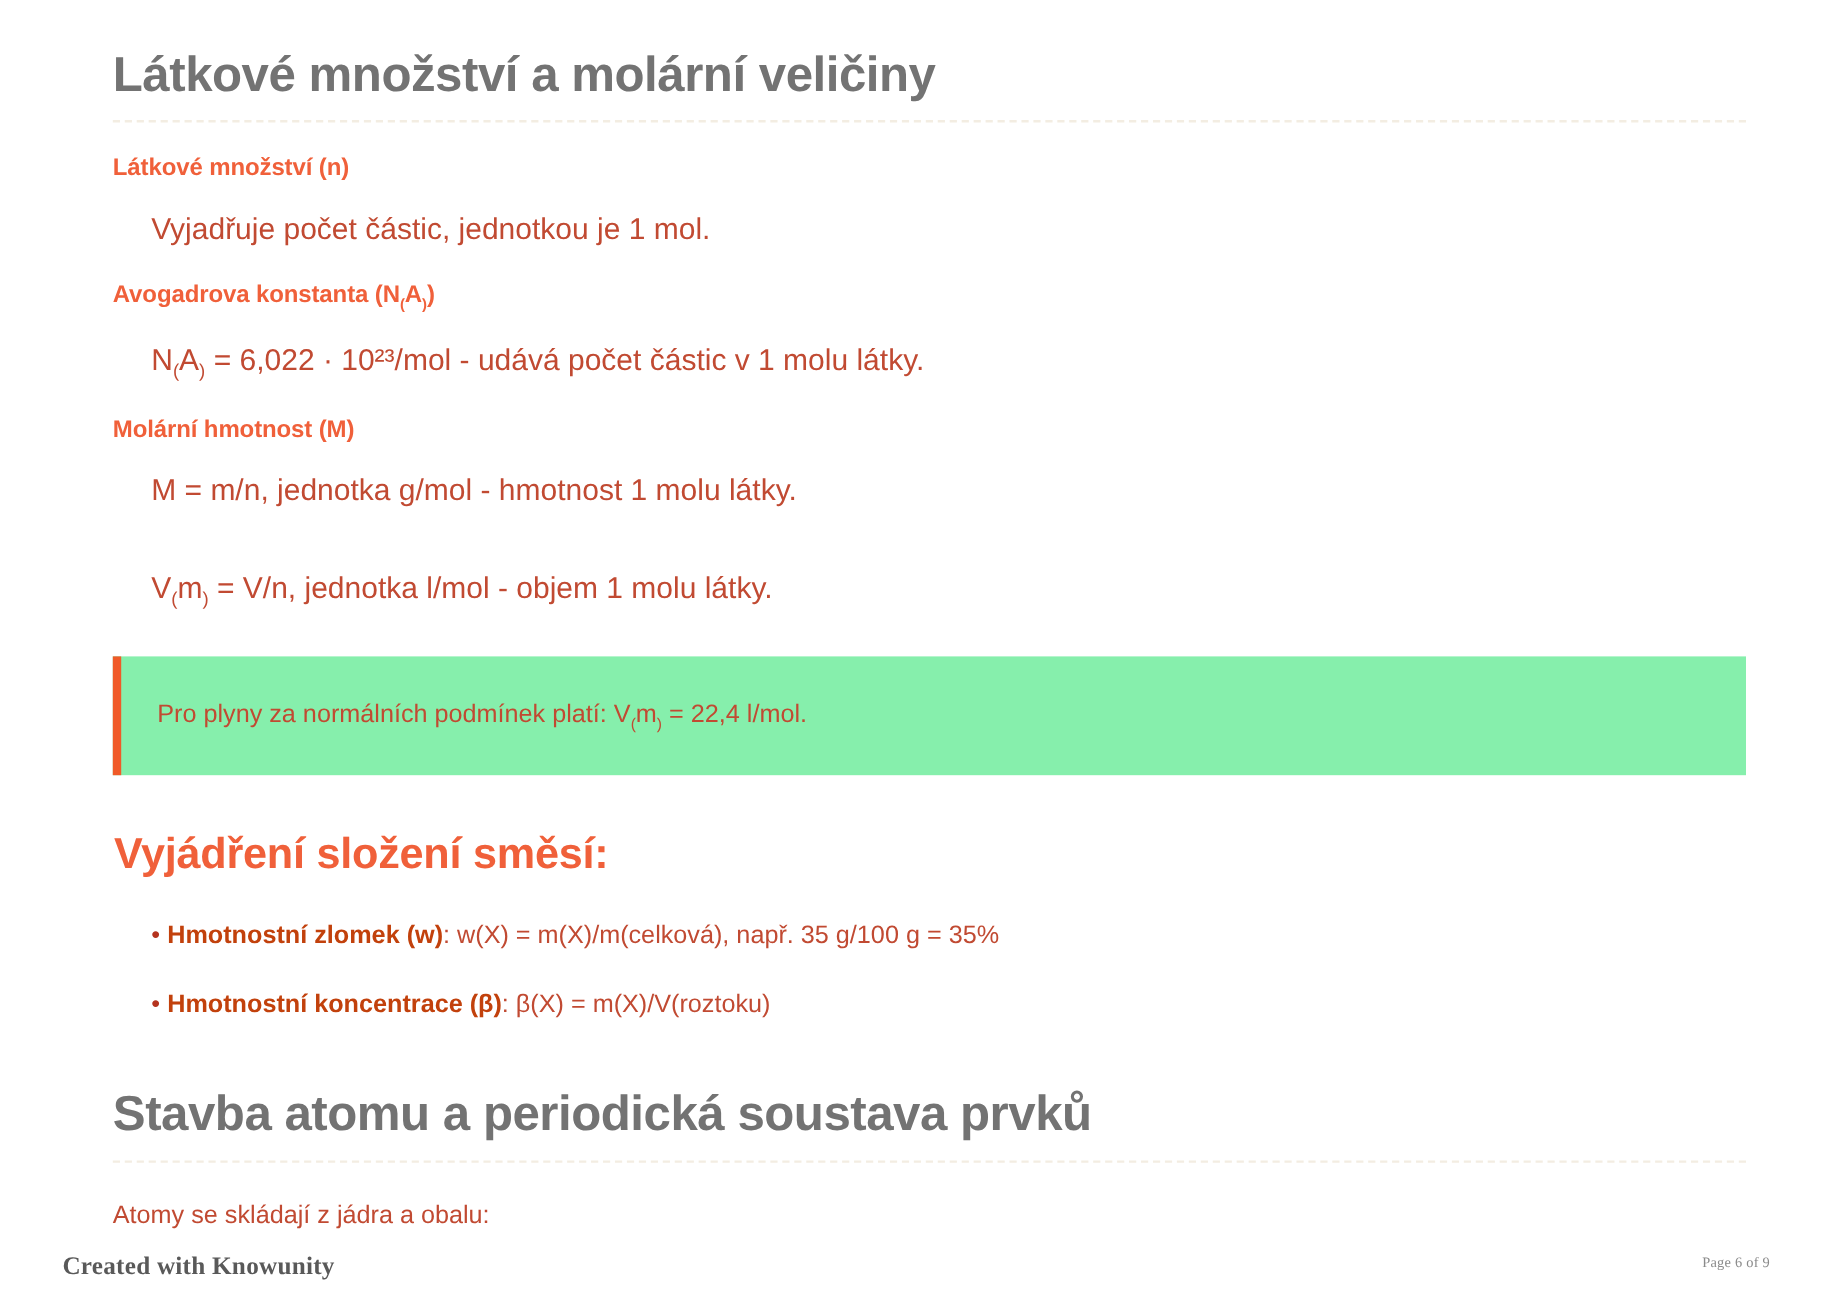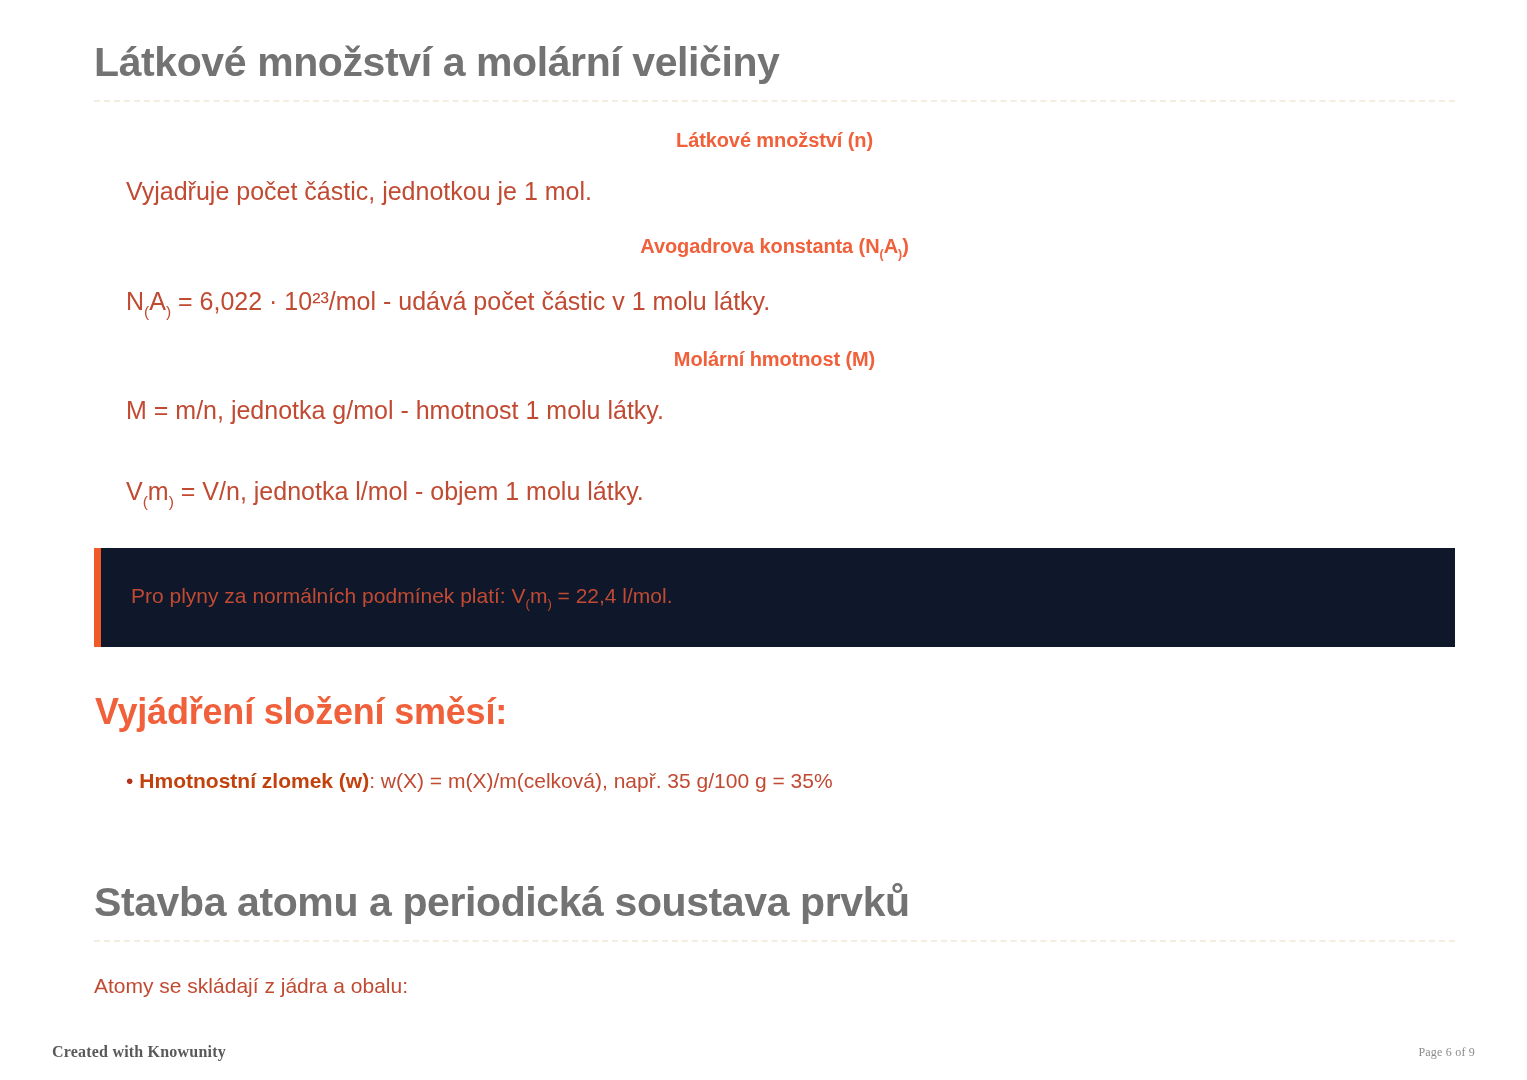--- a/index.html
+++ b/index.html
@@ -52,21 +52,20 @@
   }
 
   h3.doc-h3 {
     font-size: 20px;
     font-weight: 700;
     color: #F0603A;
     margin: 0;
     padding: 0;
     letter-spacing: -0.1px;
     line-height: 1.25;
-    text-align: center;
   }
 
   
   p.body-line {
     font-size: 25px;
     color: #C14A32;
     margin: 0;
     padding: 0 0 0 32px;
     line-height: 1.3;
     font-weight: 400;
@@ -83,21 +82,21 @@
 
   
   .sub {
     font-size: 0.62em;
     vertical-align: -0.42em;
     letter-spacing: 0;
   }
 
   
   .callout {
-    background: #0f172a;
+    background: #86efac;
     border-left: 7px solid #F05A28;
     box-sizing: border-box;
     width: 1361px;
     height: 99px;
     display: flex;
     align-items: center;
   }
   .callout-text {
     font-size: 21px;
     color: #C14A32;
@@ -131,21 +130,21 @@
   .sp-h1b-top { height: 54px; }
   .sp-after-h1b { height: 30px; }
 
   
   .footer-left {
     position: absolute;
     left: 52px;
     top: 1043px;
     font-family: "Liberation Serif", serif;
     font-weight: 700;
-    font-size: 16px;
+    font-size: 21px;
     color: #595959;
     letter-spacing: 0.2px;
   }
   .footer-right {
     position: absolute;
     right: 52px;
     top: 1045px;
     font-family: "Liberation Serif", serif;
     font-weight: 400;
     font-size: 12px;
@@ -194,20 +193,21 @@
     <div class="sp-h2-top"></div>
 
     <h2 class="doc-h2">Vyjádření složení směsí:</h2>
 
     <div class="sp-list-top"></div>
 
     <div class="bullet-row"><span class="bullet-dot">•</span><span class="bullet-lead">Hmotnostní zlomek (w)</span><span>: w(X) = m(X)/m(celková), např. 35 g/100 g = 35%</span></div>
 
     <div class="sp-bullets"></div>
 
+    <div class="bullet-row"><span class="bullet-dot">•</span><span class="bullet-lead">Hmotnostní koncentrace (β)</span><span>: β(X) = m(X)/V(roztoku)</span></div>
 
     <div class="sp-h1b-top"></div>
 
     <h1 class="doc-h1">Stavba atomu a periodická soustava prvků</h1>
 
     <div class="sp-after-h1b"></div>
 
     <p class="plain-line">Atomy se skládají z jádra a obalu:</p>
 
   </div>

